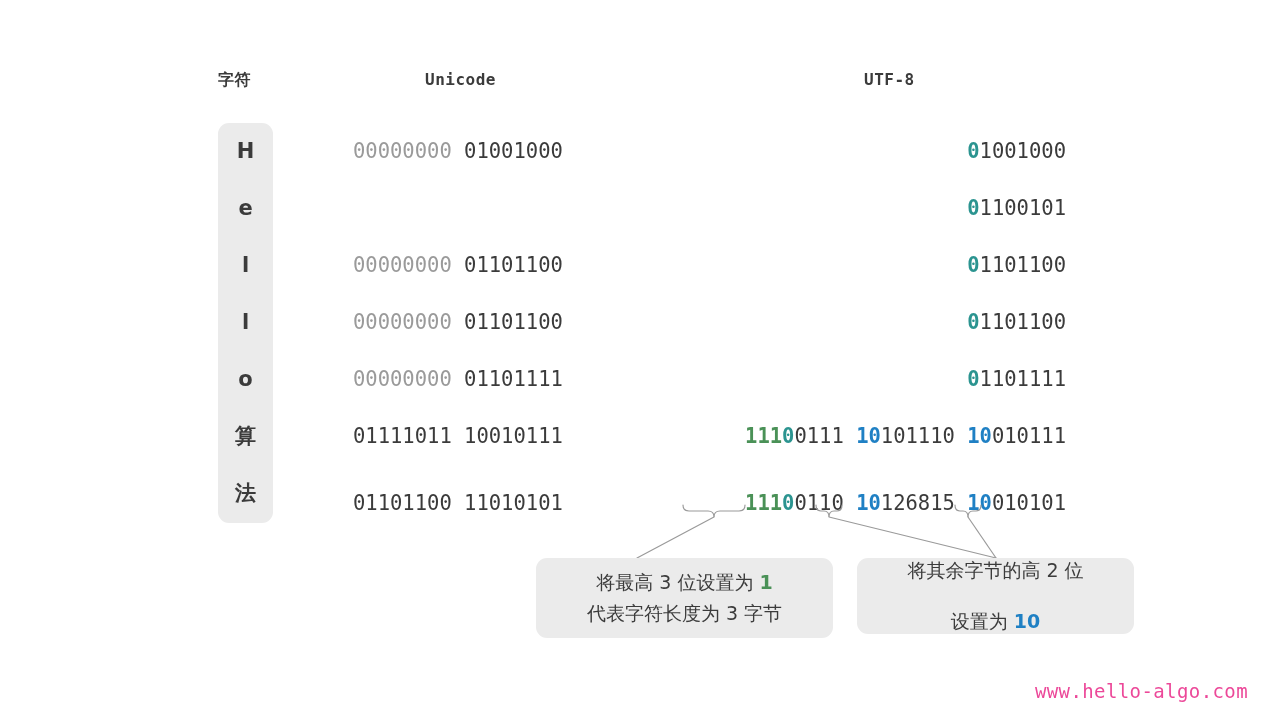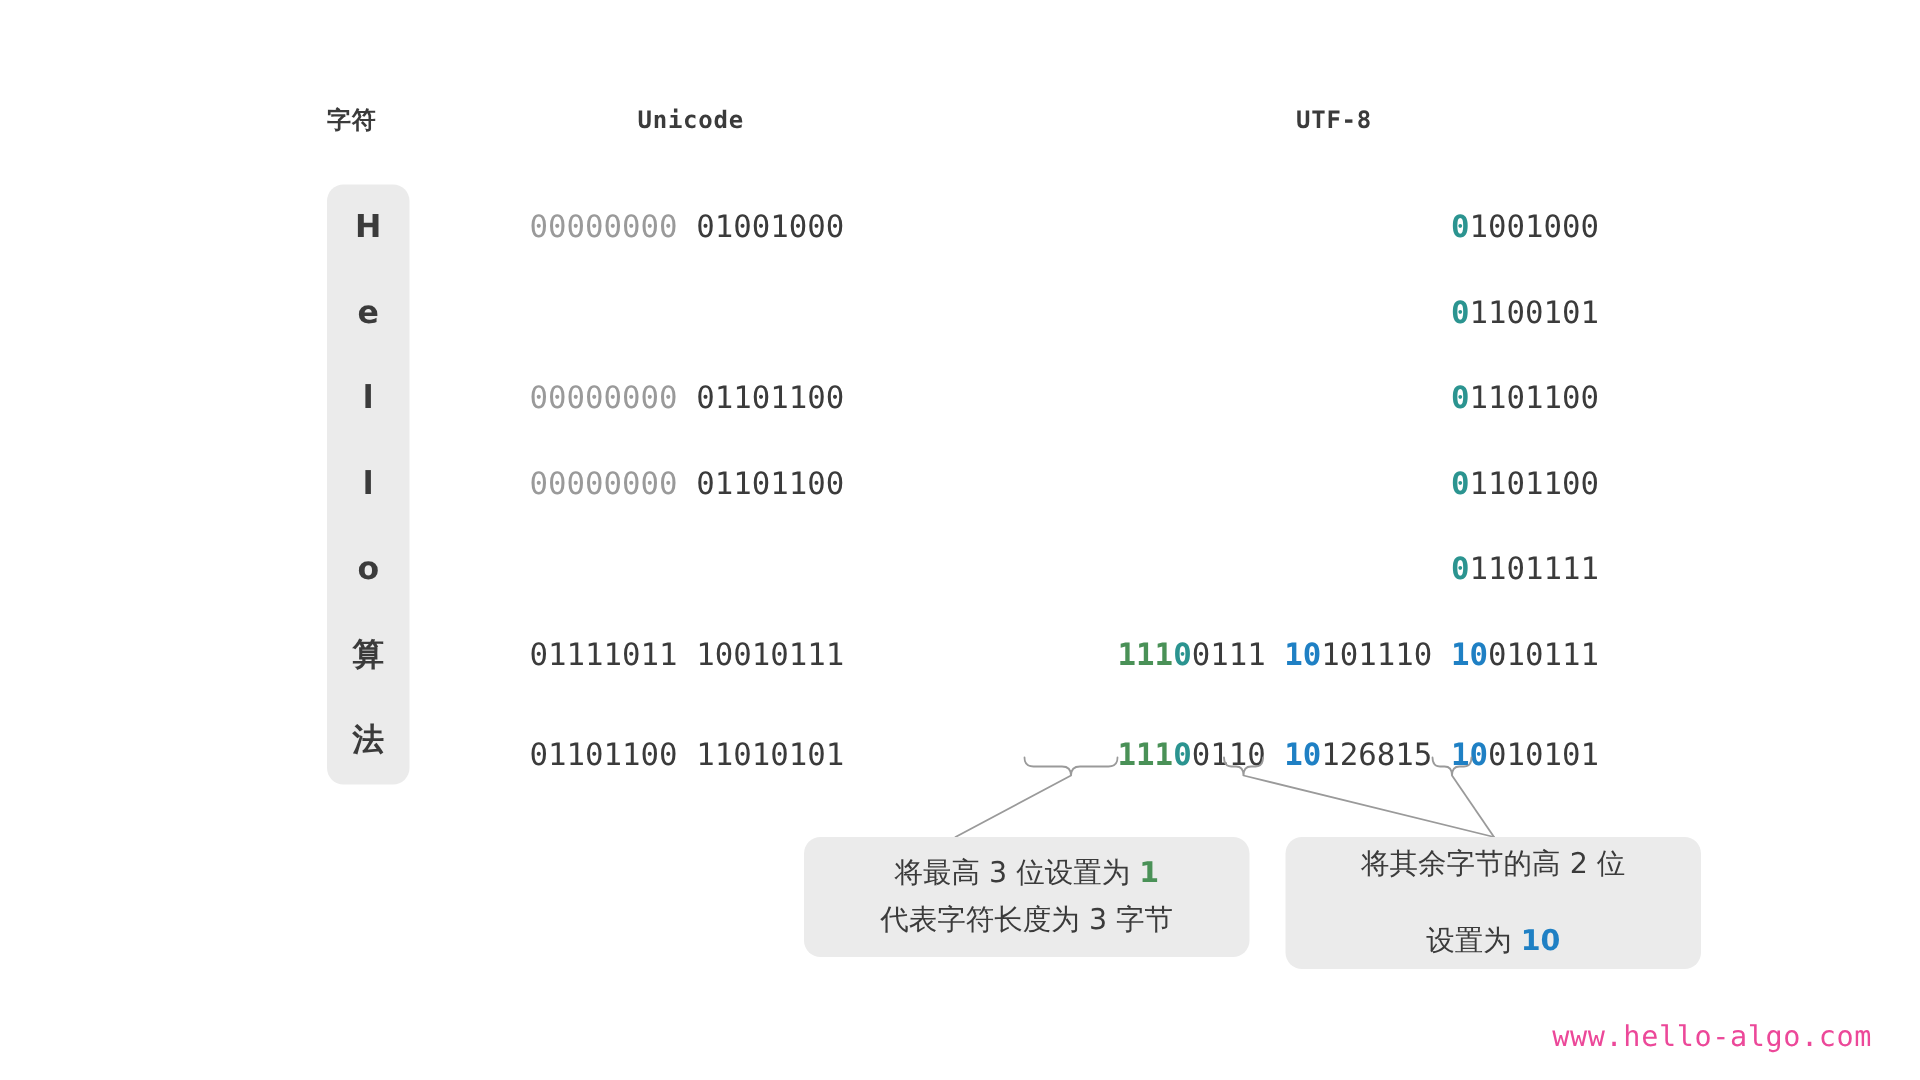--- a/index.html
+++ b/index.html
@@ -94,21 +94,21 @@
     flex-direction: column;
     align-items: center;
     justify-content: center;
     font-family: "DejaVu Sans", "Liberation Sans", sans-serif;
     font-size: 19px;
     color: #3b3b3b;
     line-height: 31px;
     text-align: center;
   }
   #callout-left  { left: 536px; top: 558px; width: 297px; height: 80px; }
-  #callout-right { left: 857px; top: 558px; width: 277px; height: 88px; gap: 20px; }
+  #callout-right { left: 857px; top: 558px; width: 277px; height: 76px; gap: 20px; }
   .callout .line { white-space: pre; }
 
   
   #connectors {
     position: absolute;
     left: 0; top: 0;
     width: 1280px;
     height: 720px;
     pointer-events: none;
   }
@@ -155,20 +155,21 @@
       </div>
       <div class="row-band" style="top: 237px;">
         <div class="bits unicode"><span class="dim">00000000</span><span class="dim"> </span><span class="dark">01101100</span></div>
         <div class="bits utf8"><span class="teal">0</span><span class="dark">1101100</span></div>
       </div>
       <div class="row-band" style="top: 294px;">
         <div class="bits unicode"><span class="dim">00000000</span><span class="dim"> </span><span class="dark">01101100</span></div>
         <div class="bits utf8"><span class="teal">0</span><span class="dark">1101100</span></div>
       </div>
       <div class="row-band" style="top: 351px;">
+        <div class="bits unicode"><span class="dim">00000000</span><span class="dim"> </span><span class="dark">01101111</span></div>
         <div class="bits utf8"><span class="teal">0</span><span class="dark">1101111</span></div>
       </div>
       <div class="row-band" style="top: 408px;">
         <div class="bits unicode"><span class="dark">01111011</span><span class="dark"> </span><span class="dark">10010111</span></div>
         <div class="bits utf8"><span class="green">111</span><span class="teal">0</span><span class="dark">0111</span><span class="dark"> </span><span class="blue">10</span><span class="dark">101110</span><span class="dark"> </span><span class="blue">10</span><span class="dark">010111</span></div>
       </div>
       <div class="row-band" style="top: 475px;">
         <div class="bits unicode"><span class="dark">01101100</span><span class="dark"> </span><span class="dark">11010101</span></div>
         <div class="bits utf8"><span class="green">111</span><span class="teal">0</span><span class="dark">0110</span><span class="dark"> </span><span class="blue">10</span><span class="dark">126815</span><span class="dark"> </span><span class="blue">10</span><span class="dark">010101</span></div>
       </div>

